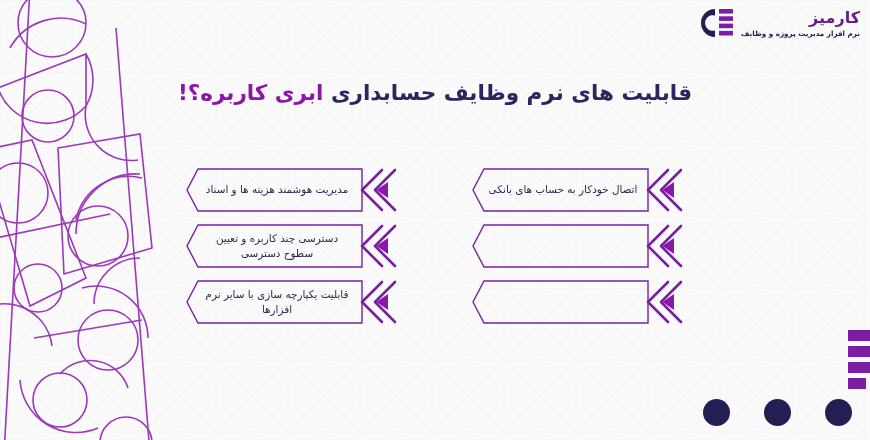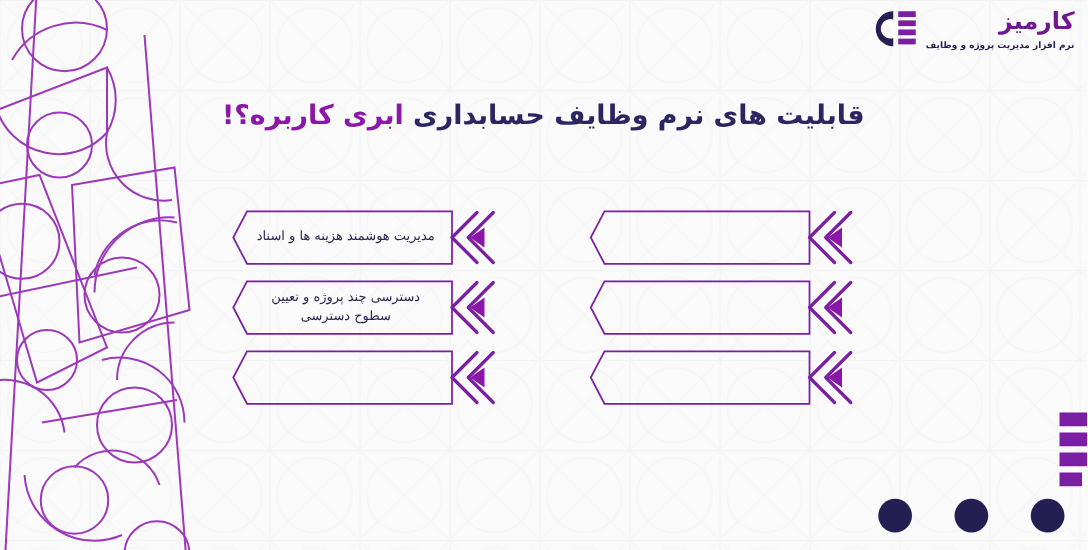--- a/index.html
+++ b/index.html
@@ -32,21 +32,21 @@
   }
 
   
   .logo {
     position:absolute; top:6px; right:10px;
     display:flex; flex-direction:row; align-items:center; gap:7px;
   }
   .logo-mark { position:relative; width:46px; height:34px; flex:0 0 auto; }
   .logo-text { text-align:right; line-height:1.25; }
   .logo-title {
-    font-size:19px; font-weight:bold; color:#6d1a8f; letter-spacing:.3px;
+    font-size:16px; font-weight:bold; color:#6d1a8f; letter-spacing:.3px;
   }
   .logo-sub {
     font-size:7.2px; font-weight:bold; color:#231f4f; margin-top:1px; letter-spacing:.1px;
   }
 
   
   .headline {
     position:absolute; top:78px; left:0; right:0;
     text-align:center;
     font-size:21.5px; font-weight:bold;
@@ -163,20 +163,21 @@
 
     <div class="col">
 
       <div class="feature">
         <svg class="banner" viewBox="0 0 212 44">
           <path d="M176 1 L12 1 L1 22 L12 43 L176 43 Z" fill="none" stroke="#7b1fa2" stroke-width="1.4"></path>
           <path d="M196 2 L176 22 L196 42" fill="none" stroke="#7b1fa2" stroke-width="2.6" stroke-linecap="round" stroke-linejoin="round"></path>
           <path d="M209 2 L189 22 L209 42" fill="none" stroke="#7b1fa2" stroke-width="2.6" stroke-linecap="round" stroke-linejoin="round"></path>
           <path d="M202 14 L190.5 22 L202 30 Z" fill="#8b17a8"></path>
         </svg>
+        <div class="label">اتصال خودکار به حساب های بانکی</div>
       </div>
 
       <div class="feature">
         <svg class="banner" viewBox="0 0 212 44">
           <path d="M176 1 L12 1 L1 22 L12 43 L176 43 Z" fill="none" stroke="#7b1fa2" stroke-width="1.4"></path>
           <path d="M196 2 L176 22 L196 42" fill="none" stroke="#7b1fa2" stroke-width="2.6" stroke-linecap="round" stroke-linejoin="round"></path>
           <path d="M209 2 L189 22 L209 42" fill="none" stroke="#7b1fa2" stroke-width="2.6" stroke-linecap="round" stroke-linejoin="round"></path>
           <path d="M202 14 L190.5 22 L202 30 Z" fill="#8b17a8"></path>
         </svg>
       </div>
@@ -204,30 +205,31 @@
         <div class="label">مدیریت هوشمند هزینه ها و اسناد</div>
       </div>
 
       <div class="feature">
         <svg class="banner" viewBox="0 0 212 44">
           <path d="M176 1 L12 1 L1 22 L12 43 L176 43 Z" fill="none" stroke="#7b1fa2" stroke-width="1.4"></path>
           <path d="M196 2 L176 22 L196 42" fill="none" stroke="#7b1fa2" stroke-width="2.6" stroke-linecap="round" stroke-linejoin="round"></path>
           <path d="M209 2 L189 22 L209 42" fill="none" stroke="#7b1fa2" stroke-width="2.6" stroke-linecap="round" stroke-linejoin="round"></path>
           <path d="M202 14 L190.5 22 L202 30 Z" fill="#8b17a8"></path>
         </svg>
-        <div class="label">دسترسی چند پروژه و تعیین سطوح دسترسی</div>
-      </div>
-
-      <div class="feature">
-        <svg class="banner" viewBox="0 0 212 44">
-          <path d="M176 1 L12 1 L1 22 L12 43 L176 43 Z" fill="none" stroke="#7b1fa2" stroke-width="1.4"></path>
-          <path d="M196 2 L176 22 L196 42" fill="none" stroke="#7b1fa2" stroke-width="2.6" stroke-linecap="round" stroke-linejoin="round"></path>
-          <path d="M209 2 L189 22 L209 42" fill="none" stroke="#7b1fa2" stroke-width="2.6" stroke-linecap="round" stroke-linejoin="round"></path>
-          <path d="M202 14 L190.5 22 L202 30 Z" fill="#8b17a8"></path>
-        </svg>
+        <div class="label">دسترسی چند کاربره و تعیین سطوح دسترسی</div>
+      </div>
+
+      <div class="feature">
+        <svg class="banner" viewBox="0 0 212 44">
+          <path d="M176 1 L12 1 L1 22 L12 43 L176 43 Z" fill="none" stroke="#7b1fa2" stroke-width="1.4"></path>
+          <path d="M196 2 L176 22 L196 42" fill="none" stroke="#7b1fa2" stroke-width="2.6" stroke-linecap="round" stroke-linejoin="round"></path>
+          <path d="M209 2 L189 22 L209 42" fill="none" stroke="#7b1fa2" stroke-width="2.6" stroke-linecap="round" stroke-linejoin="round"></path>
+          <path d="M202 14 L190.5 22 L202 30 Z" fill="#8b17a8"></path>
+        </svg>
+        <div class="label">قابلیت یکپارچه سازی با سایر نرم افزارها</div>
       </div>
 
     </div>
   </div>
 
   <div class="bars">
     <div class="bar"></div>
     <div class="bar"></div>
     <div class="bar"></div>
     <div class="bar b4"></div>

